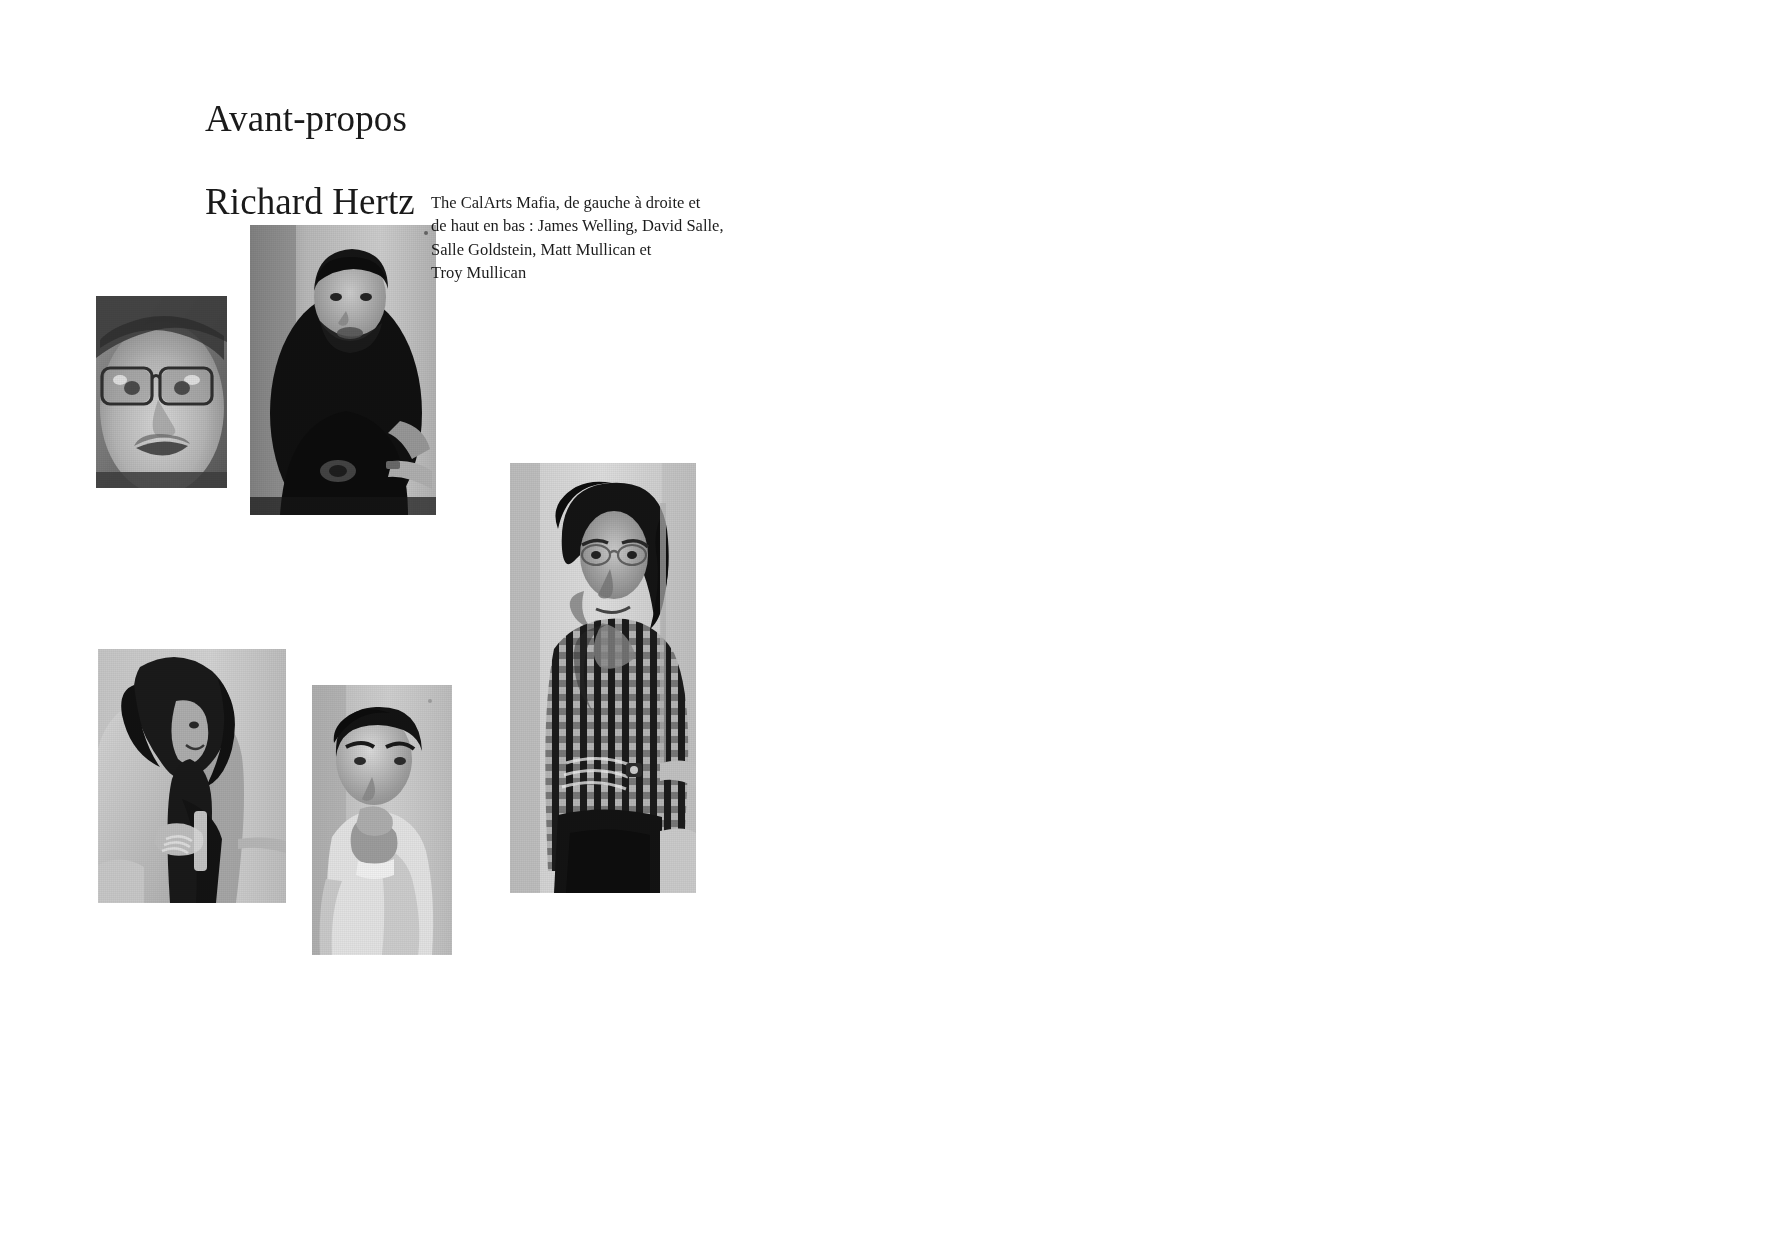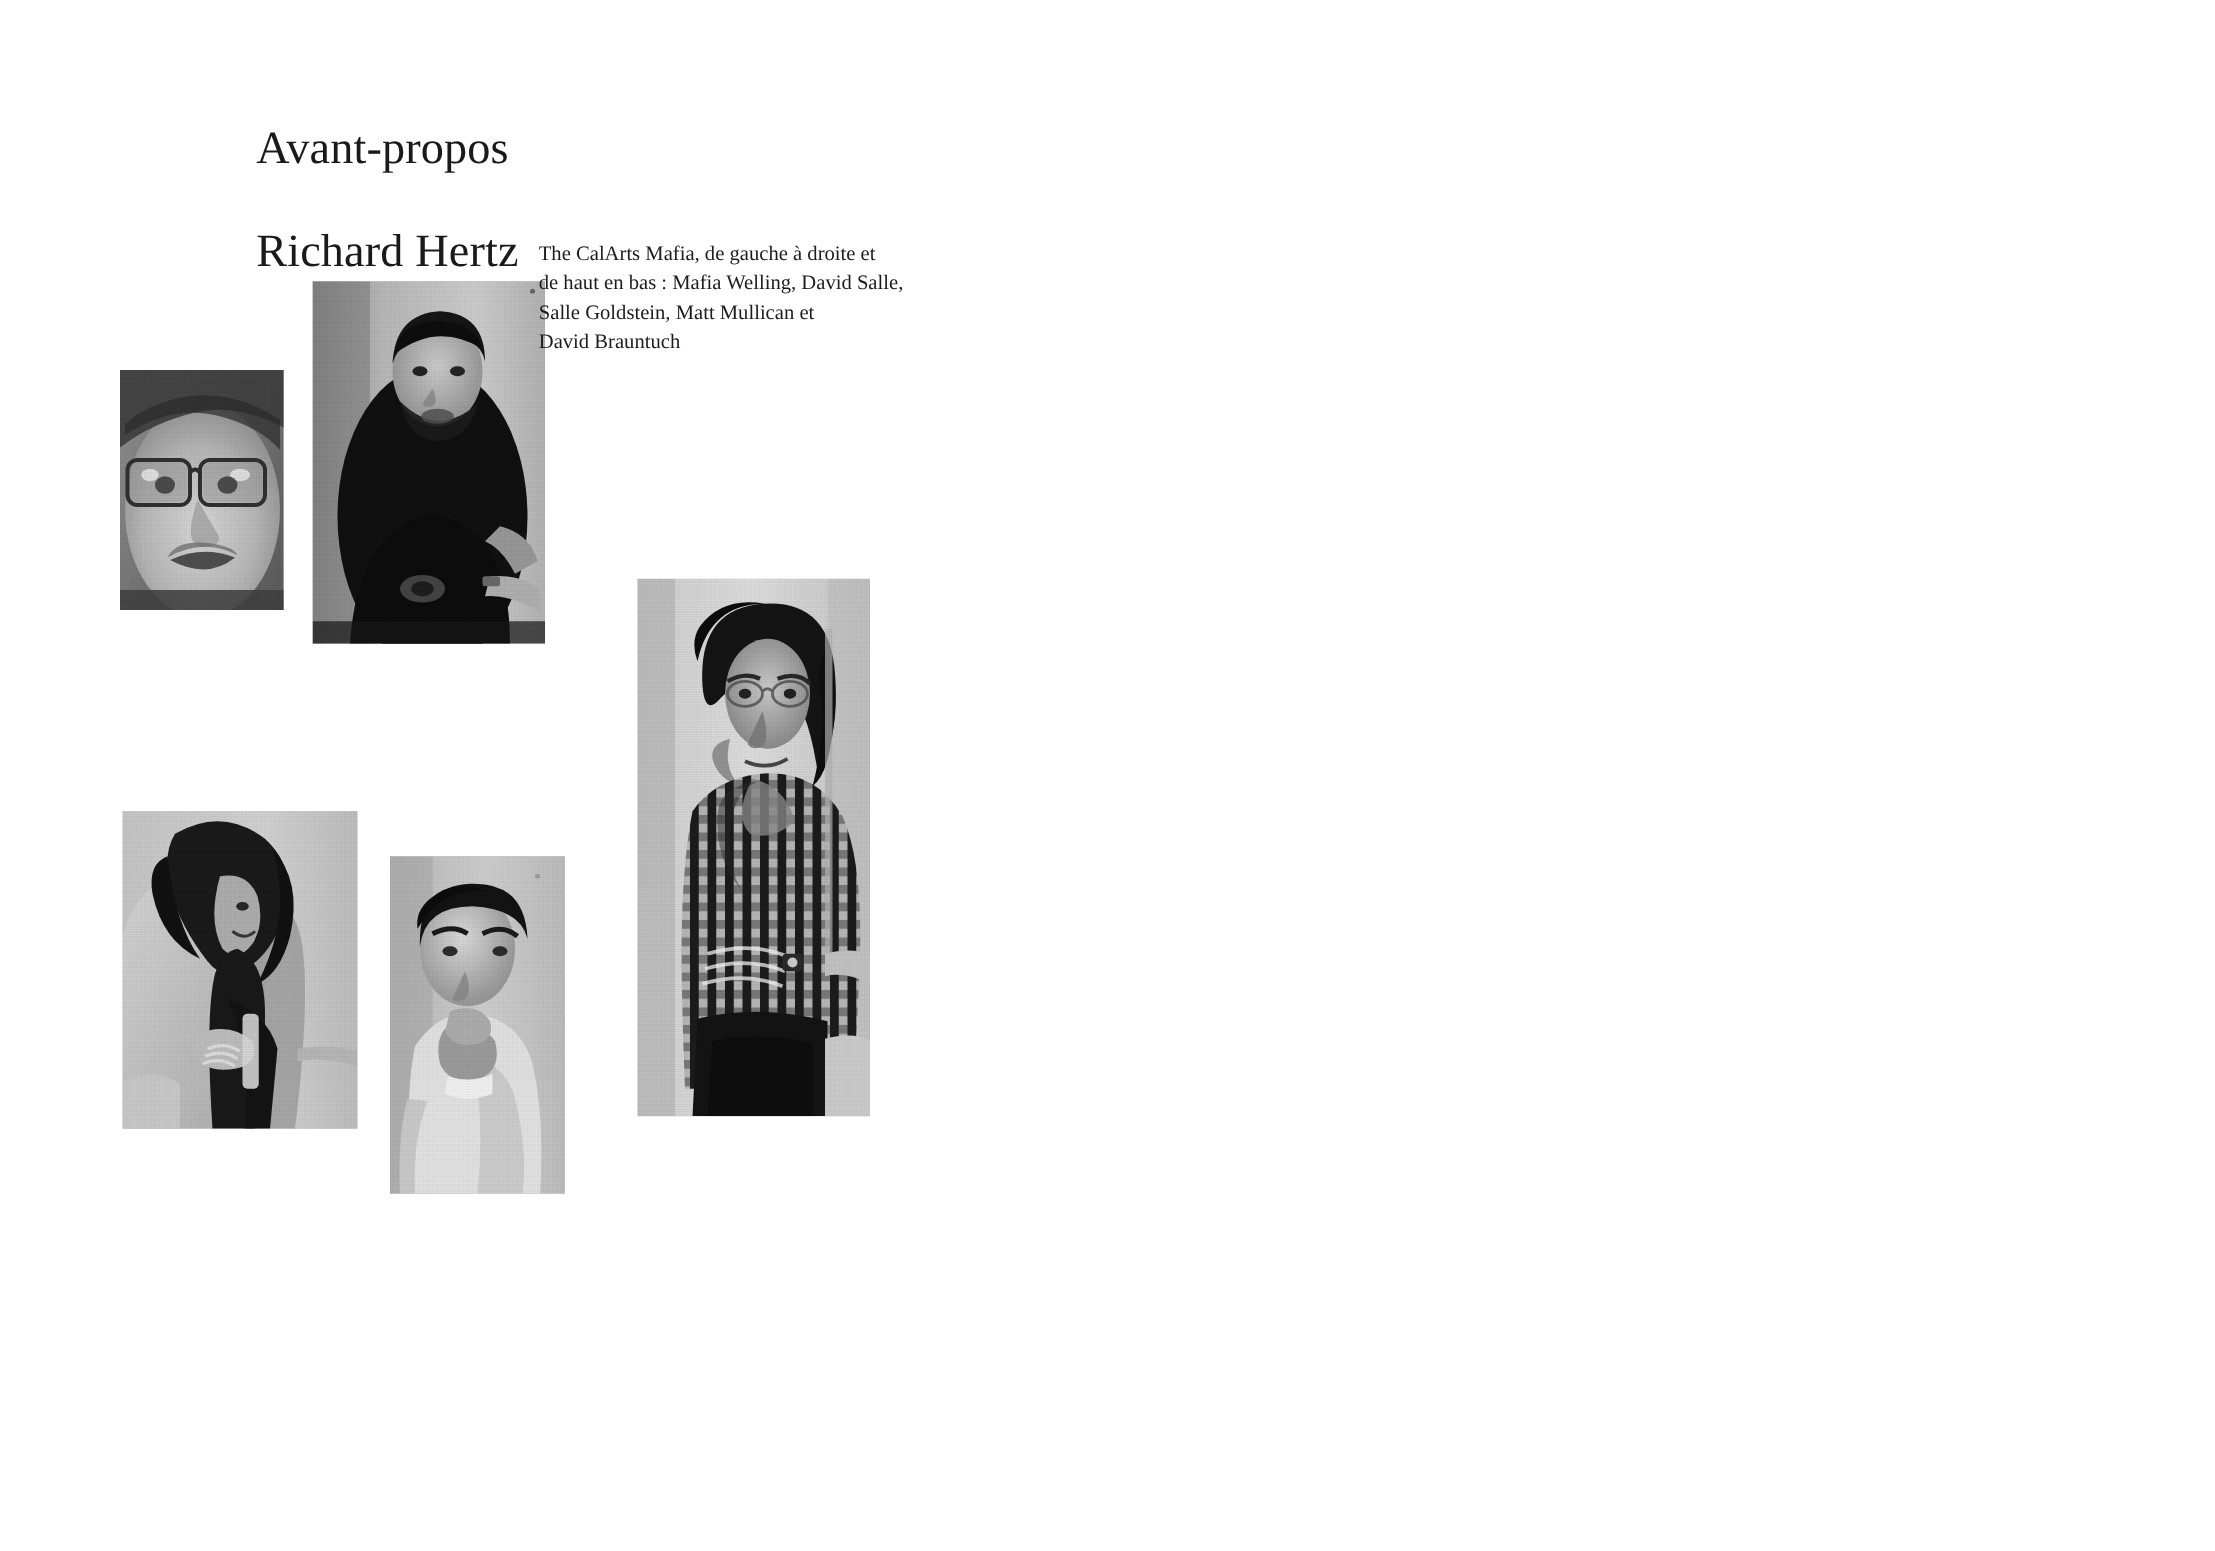--- a/index.html
+++ b/index.html
@@ -303,23 +303,23 @@
         <path d="M150 300 q24 -6 36 2 l0 22 q-20 -10 -36 -6 Z" fill="#c2bdb5"></path>
         <path d="M150 368 q24 -6 36 2 l0 60 l-36 0 Z" fill="#cbc6be"></path>
         <rect x="150" y="40" width="6" height="260" fill="#b4afa7" opacity=".7"></rect>
         <rect width="186" height="430" fill="#ffffff" opacity=".02"></rect>
       </svg>
       <span class="noise"></span>
     </figure>
 
     <figcaption class="caption">
       <span class="cline">The CalArts Mafia, de gauche à droite et</span>
-      <span class="cline">de haut en bas : Mafia Welling, David Salle,</span>
+      <span class="cline">de haut en bas : James Welling, David Salle,</span>
       <span class="cline">Salle Goldstein, Matt Mullican et</span>
-      <span class="cline">David Brauntuch</span>
+      <span class="cline">Troy Mullican</span>
     </figcaption>
 
   </div>
 
   <div class="page page-right">
 
     
 
     
   </div>

